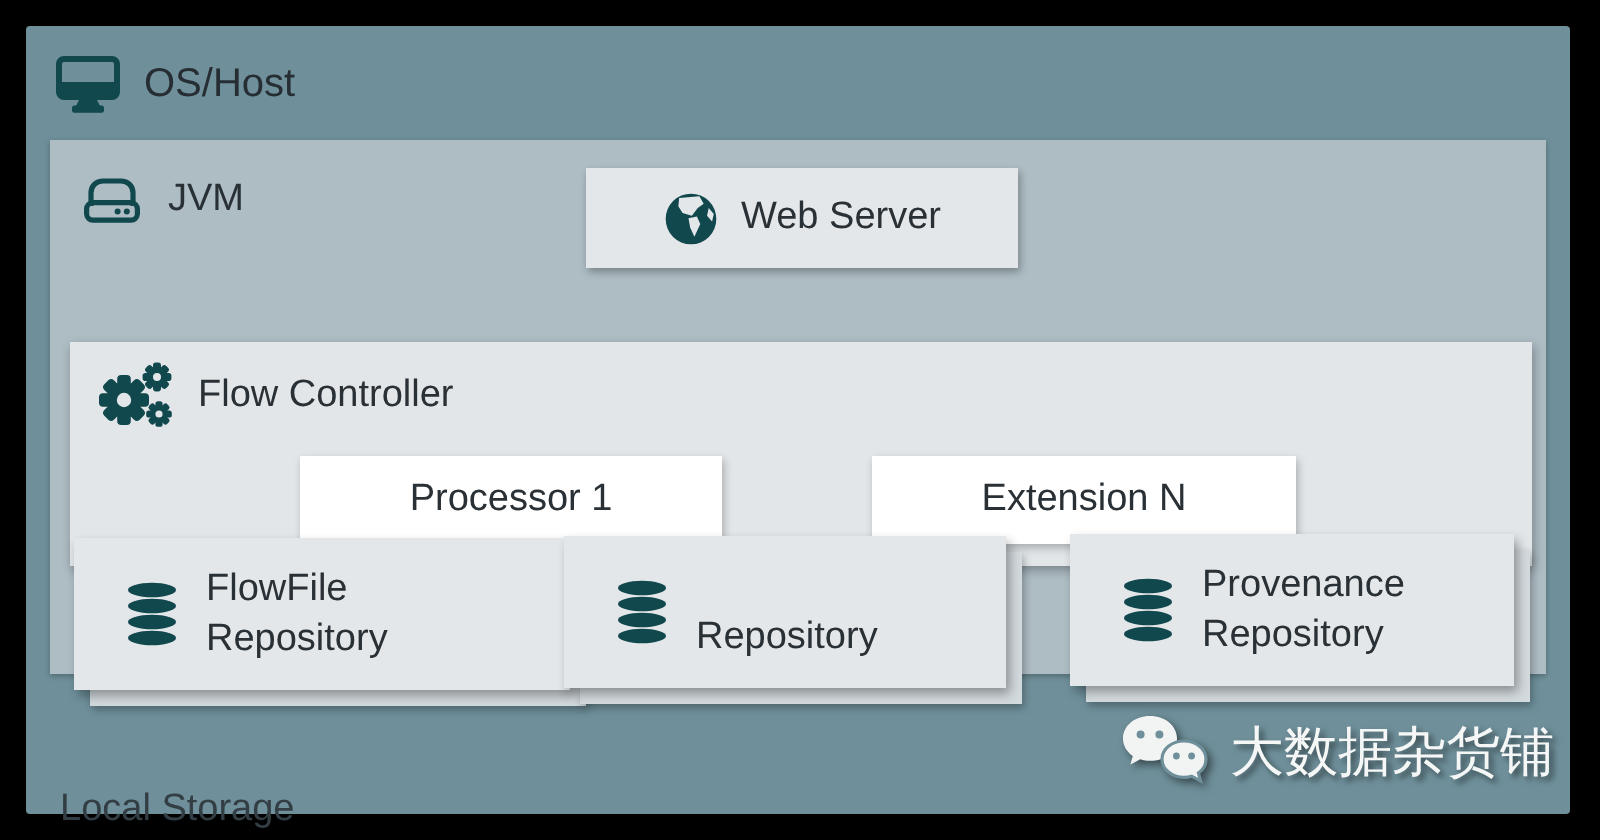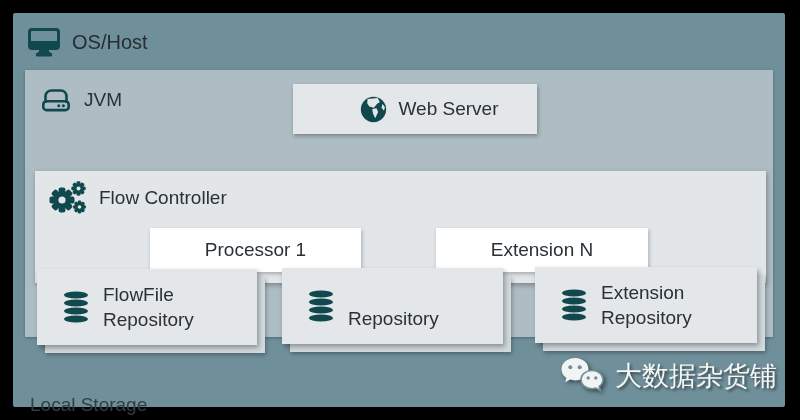--- a/index.html
+++ b/index.html
@@ -7,37 +7,37 @@
           font-family:"Liberation Sans","DejaVu Sans",sans-serif;}
   .panel-os{position:absolute;left:13px;top:13px;width:772px;height:394px;
             background:#6f909b;border-radius:2px;}
   .hdr{position:absolute;display:flex;align-items:center;gap:12px;}
   .lbl{font-size:19px;color:#2a3136;white-space:nowrap;}
   .lbl-lg{font-size:20px;color:#262e33;}
   .panel-jvm{position:absolute;left:12px;top:57px;width:748px;height:267px;
              background:#aebcc4;box-shadow:0 1px 3px rgba(0,0,0,.28);}
   .card{position:absolute;background:#e4e7e9;box-shadow:1px 2px 4px rgba(0,0,0,.3);}
   .card-webserver{left:268px;top:14px;width:216px;height:50px;display:flex;
-                  align-items:center;justify-content:center;gap:12px;padding-left:28px;}
+                  align-items:center;justify-content:center;gap:12px;}
   .panel-fc{position:absolute;left:10px;top:77px;width:731px;height:112px;
             background:#e2e6e9;box-shadow:1px 2px 5px rgba(0,0,0,.3);margin-top:24px;}
   .fc-hdr{left:14px;top:10px;}
   .card-white{position:absolute;top:57px;height:44px;background:#fff;
               box-shadow:1px 2px 4px rgba(0,0,0,.25);display:flex;
               align-items:center;justify-content:center;}
   .card-processor{left:115px;width:211px;}
   .card-extension{left:401px;width:212px;}
   .repo-stack{position:absolute;height:86px;}
   .repo-behind{position:absolute;left:8px;top:8px;right:-8px;height:76px;
                background:#d3dade;box-shadow:1px 2px 4px rgba(0,0,0,.3);}
   .repo-card{position:absolute;left:0;top:0;width:100%;height:76px;background:#e4e7e9;
              box-shadow:2px 3px 5px rgba(0,0,0,.33);display:flex;align-items:center;
              gap:14px;padding-left:26px;box-sizing:border-box;}
   .repo-label{font-size:19px;line-height:25px;color:#2a3136;}
-  .stack-flowfile{left:24px;top:256px;width:220px;}
+  .stack-flowfile{left:24px;top:256px;width:220px;padding-left:28px;}
   .stack-content{left:269px;top:255px;width:221px;}
   .stack-provenance{left:522px;top:254px;width:222px;}
   .local-storage{position:absolute;left:17px;top:352px;font-size:19px;color:#333d44;margin-top:29px;}
   .watermark{position:absolute;right:8px;bottom:10px;display:flex;align-items:center;gap:9px;}
   .watermark-text{font-size:27px;color:#f5f6f6;text-shadow:2px 2px 3px rgba(0,0,0,.55);
                   font-weight:500;}
   .wechat-svg{filter:drop-shadow(2px 2px 2px rgba(0,0,0,.5));}
   svg{display:block;flex-shrink:0;}
 </style>
 </head>
@@ -153,21 +153,21 @@
     <div class="repo-stack stack-provenance">
       <div class="repo-behind"></div>
       <div class="repo-card">
         <svg width="26" height="32" viewBox="0 0 26 32" fill="#11484e">
           <ellipse cx="13" cy="4" rx="12" ry="3.6"></ellipse>
             <ellipse cx="13" cy="12" rx="12" ry="3.6"></ellipse>
           <ellipse cx="13" cy="20" rx="12" ry="3.6"></ellipse>
             <ellipse cx="13" cy="28" rx="12" ry="3.6"></ellipse>
         </svg>
         <span class="repo-label">
-          <span>Extension</span><br>
+          <span>Provenance</span><br>
           <span>Repository</span>
         </span>
       </div>
     </div>
 
     <div class="local-storage">Local Storage</div>
 
     <div class="watermark">
       <svg class="wechat-svg" width="46" height="42" viewBox="0 0 46 42">
         <path fill="#f2f4f4" d="M15 3 C7.3 3 1.5 8 1.5 14.2 C1.5 17.8 3.4 20.9 6.4 23 L5.2 27.2 L10.2 24.6 C11.7 25.1 13.3 25.4 15 25.4 C22.7 25.4 28.5 20.4 28.5 14.2 C28.5 8 22.7 3 15 3 Z"></path>

